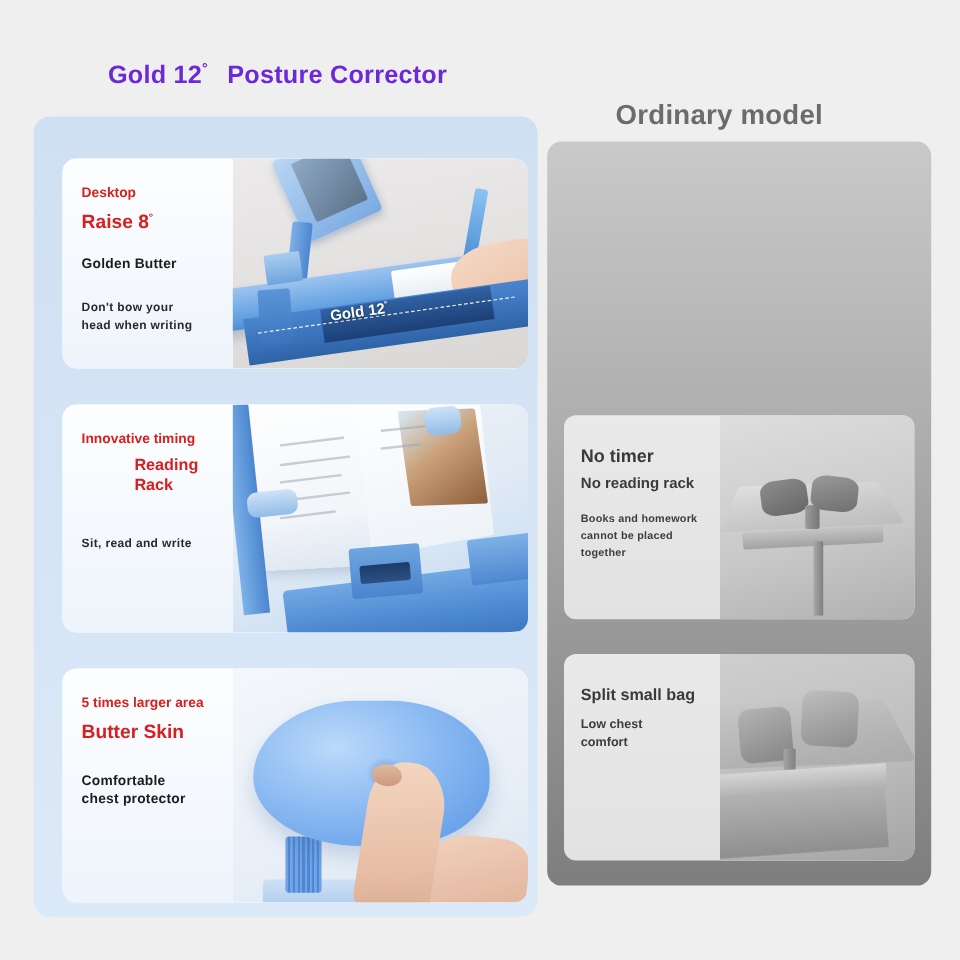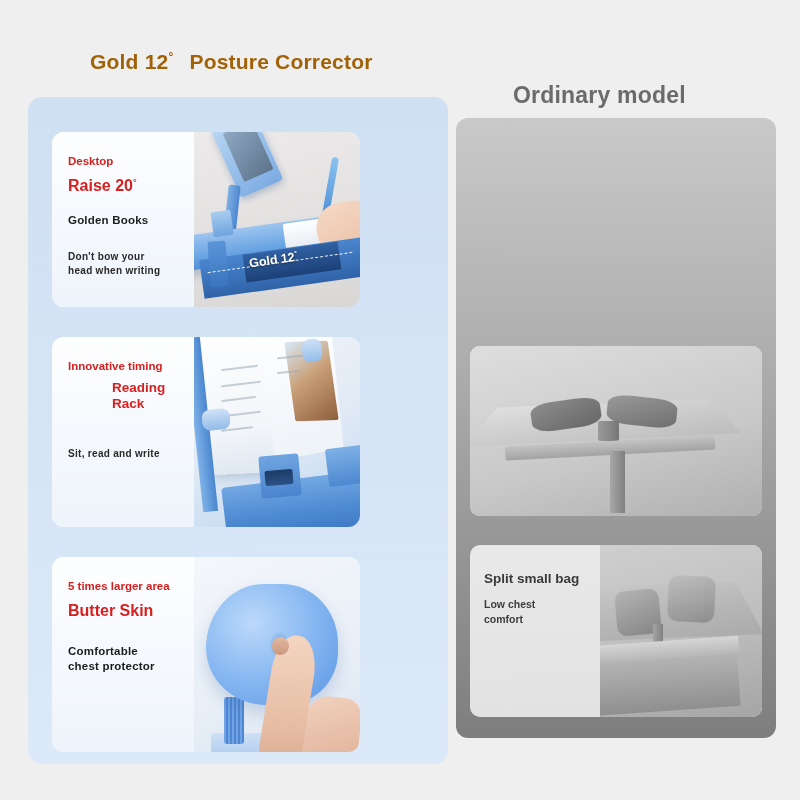--- a/index.html
+++ b/index.html
@@ -7,21 +7,21 @@
     width: 800px; height: 800px;
     background: #efefef;
     font-family: "Liberation Sans", sans-serif;
     overflow: hidden;
   }
   #page { position: relative; width: 800px; height: 800px; }
 
   
   .title-left {
     position: absolute; left: 90px; top: 50px;
-    font-size: 21px; font-weight: 700; color: #a16207;
+    font-size: 21px; font-weight: 700; color: #6d28d9;
     letter-spacing: .2px; white-space: nowrap;
   }
   .title-left .deg { font-size: 12px; vertical-align: super; }
   .title-left .gap { display: inline-block; width: 16px; }
   .title-right {
     position: absolute; left: 513px; top: 82px;
     font-size: 23px; font-weight: 700; color: #6b6b6b;
     letter-spacing: .2px; white-space: nowrap;
   }
 
@@ -34,21 +34,21 @@
   }
   .panel-right {
     position: absolute; left: 456px; top: 118px;
     width: 320px; height: 620px;
     background: linear-gradient(180deg,#c9c9c9 0%,#a9a9a9 45%,#7e7e7e 100%);
     border-radius: 12px;
   }
 
   
   .lcard {
-    position: absolute; left: 24px; width: 308px;
+    position: absolute; left: 24px; width: 388px;
     border-radius: 12px; overflow: hidden;
     background: linear-gradient(180deg,#ffffff 0%,#fbfcfe 100%);
     display: flex;
   }
   #lcard0 { top: 35px;  height: 175px; }
   #lcard1 { top: 240px; height: 190px; }
   #lcard2 { top: 460px; height: 195px; }
   .lcard-text {
     width: 142px; flex: 0 0 142px;
     padding: 22px 10px 10px 16px;
@@ -328,22 +328,22 @@
   <div class="title-left">
     <span>Gold 12</span><span class="deg">°</span><span class="gap"></span><span>Posture Corrector</span>
   </div>
   <div class="title-right">Ordinary model</div>
 
   <div class="panel-left">
 
     <div class="lcard" id="lcard0">
       <div class="lcard-text">
         <div class="l-red-sm">Desktop</div>
-        <div class="l-red-lg"><span>Raise 20</span><span style="font-size:9px;vertical-align:super">°</span></div>
-        <div class="l-dark-md">Golden Books</div>
+        <div class="l-red-lg"><span>Raise 8</span><span style="font-size:9px;vertical-align:super">°</span></div>
+        <div class="l-dark-md">Golden Butter</div>
         <div class="l-dark-sm" style="white-space:pre-line">Don't bow your
 head when writing</div>
       </div>
       <div class="lcard-photo">
         <div class="ph p1">
           <div class="tablet"></div>
           <div class="tabletScreen"></div>
           <div class="stand"></div>
           <div class="deskTop"></div>
           <div class="pencup"></div>
@@ -408,20 +408,27 @@
           <div class="nail"></div>
         </div>
       </div>
     </div>
   </div>
 
   <div class="panel-right">
 
 
     <div class="rcard" id="rcard1">
+      <div class="rcard-text">
+        <div class="r-h1">No timer</div>
+        <div class="r-h2">No reading rack</div>
+        <div class="r-p" style="white-space:pre-line">Books and homework
+cannot be placed
+together</div>
+      </div>
       <div class="rcard-photo">
         <div class="ph g2">
           <div class="deskPlate"></div>
           <div class="padA"></div>
           <div class="padB"></div>
           <div class="stub"></div>
           <div class="deskEdge"></div>
           <div class="pole"></div>
         </div>
       </div>

